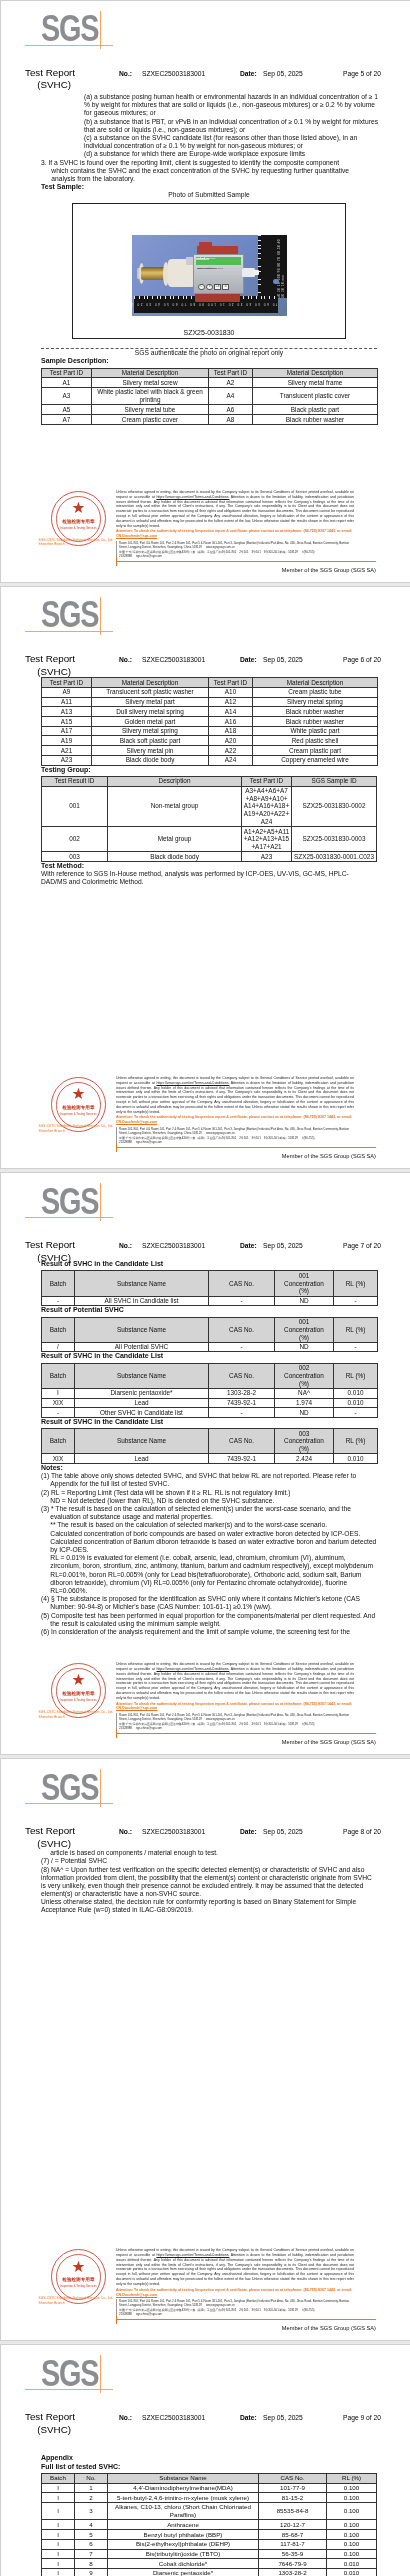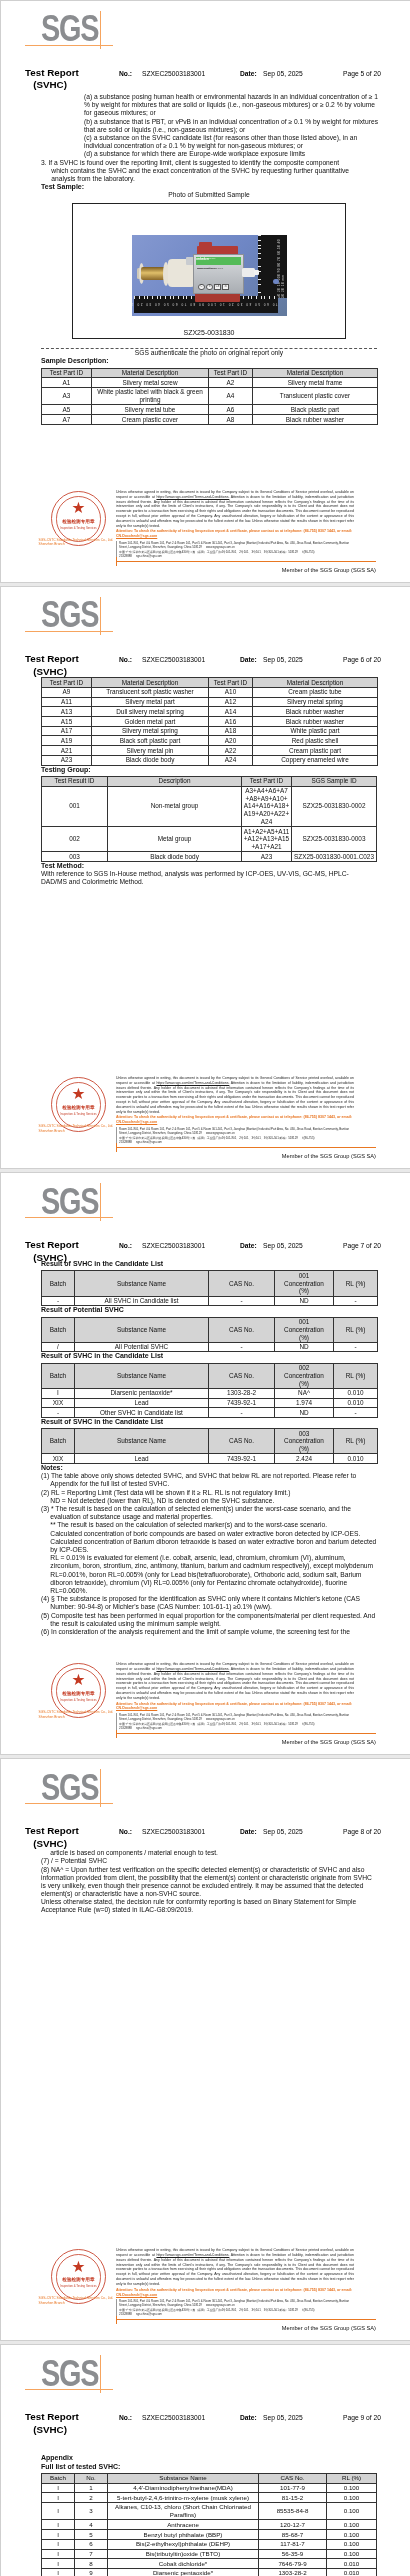--- a/index.html
+++ b/index.html
@@ -2,21 +2,21 @@
 <html style="font-size:8.2px"><head>
 <meta charset="utf-8">
 <style>
   html,body{margin:0;padding:0;}
   body{width:411px;background:#e9e9e9;font-family:"Liberation Sans",sans-serif;}
   .page{position:relative;width:409px;height:581px;background:#fff;border:0.5px solid #cfcfcf;margin:0 auto 3.1px auto;overflow:hidden;}
   
   .logo-text{position:absolute;left:40px;top:12.4px;font-size:37px;font-weight:bold;color:#8b8d90;letter-spacing:-1.5px;line-height:31px;transform:scaleX(.78);transform-origin:left top;}
   .logo-vline{position:absolute;left:99px;top:9.8px;width:1px;height:38px;background:#f6a45e;}
   .logo-hline{position:absolute;left:24px;top:44px;width:88px;height:1px;background:#f6a45e;}
-  .head-title{position:absolute;left:24px;top:66px;font-size:9.8px;font-weight:bold;line-height:12.4px;color:#000;}
+  .head-title{position:absolute;left:24px;top:66px;font-size:9.8px;font-weight:normal;line-height:12.4px;color:#000;text-align:center;}
   .head-title .l2{padding-left:8.2px;}
   .hm{position:absolute;top:69px;font-size:6.7px;color:#000;white-space:nowrap;}
   .m-no-lbl{left:118px;font-weight:bold;}
   .m-no-val{left:141px;}
   .m-date-lbl{left:239px;font-weight:bold;}
   .m-date-val{left:262px;}
   .m-page{left:342px;}
   
   .content{position:absolute;left:40px;width:336px;font-size:6.7px;color:#101010;}
   .t178{top:92px}.t171{top:88px}.t168{top:87px}.t174{top:90px}.t212{top:109px}

